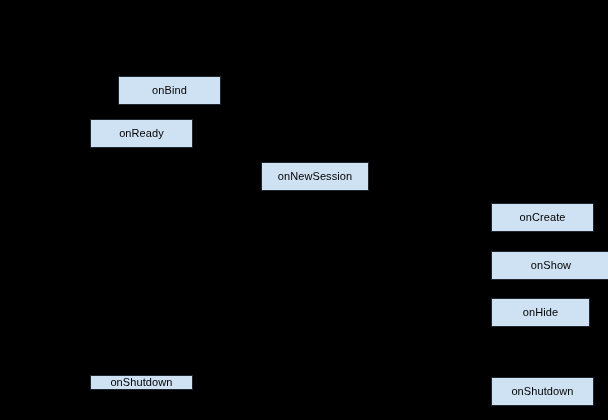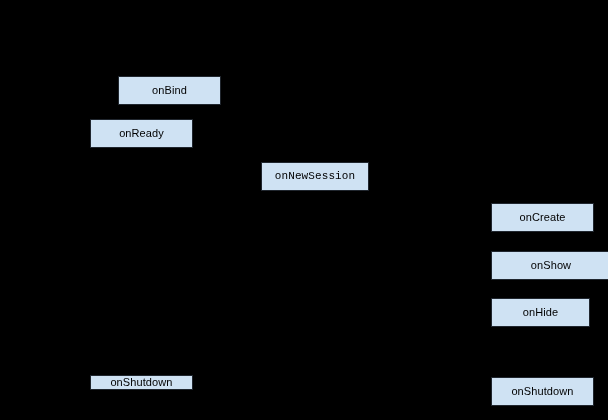--- a/index.html
+++ b/index.html
@@ -36,21 +36,21 @@
 </head>
 <body style="background: rgb(0, 0, 0);">
 
 <div id="diagram-canvas">
     <div class="node" style="left: 90px; top: 76px; width: 103px; height: 29px; background: rgb(207, 226, 243); border-color: rgb(32, 38, 46); color: rgb(0, 0, 0); margin-left: 28px;">
     <span class="node-label">onBind</span>
   </div>
     <div class="node" style="left: 90px; top: 119px; width: 103px; height: 29px; background: rgb(207, 226, 243); border-color: rgb(32, 38, 46); color: rgb(0, 0, 0);">
     <span class="node-label">onReady</span>
   </div>
-    <div class="node" style="left: 261px; top: 162px; width: 108px; height: 29px; background: rgb(207, 226, 243); border-color: rgb(32, 38, 46); color: rgb(0, 0, 0); font-family: Liberation Mono, monospace;">
+    <div class="node" style="left: 261px; top: 162px; width: 108px; height: 29px; background: rgb(207, 226, 243); border-color: rgb(32, 38, 46); color: rgb(0, 0, 0);">
     <span class="node-label">onNewSession</span>
   </div>
     <div class="node" style="left: 491px; top: 203px; width: 103px; height: 29px; background: rgb(207, 226, 243); border-color: rgb(32, 38, 46); color: rgb(0, 0, 0);">
     <span class="node-label">onCreate</span>
   </div>
     <div class="node" style="left: 491px; top: 251px; width: 120px; height: 29px; background: rgb(207, 226, 243); border-color: rgb(32, 38, 46); color: rgb(0, 0, 0);">
     <span class="node-label">onShow</span>
   </div>
     <div class="node" style="left: 491px; top: 298px; width: 99px; height: 29px; background: rgb(207, 226, 243); border-color: rgb(32, 38, 46); color: rgb(0, 0, 0);">
     <span class="node-label">onHide</span>

